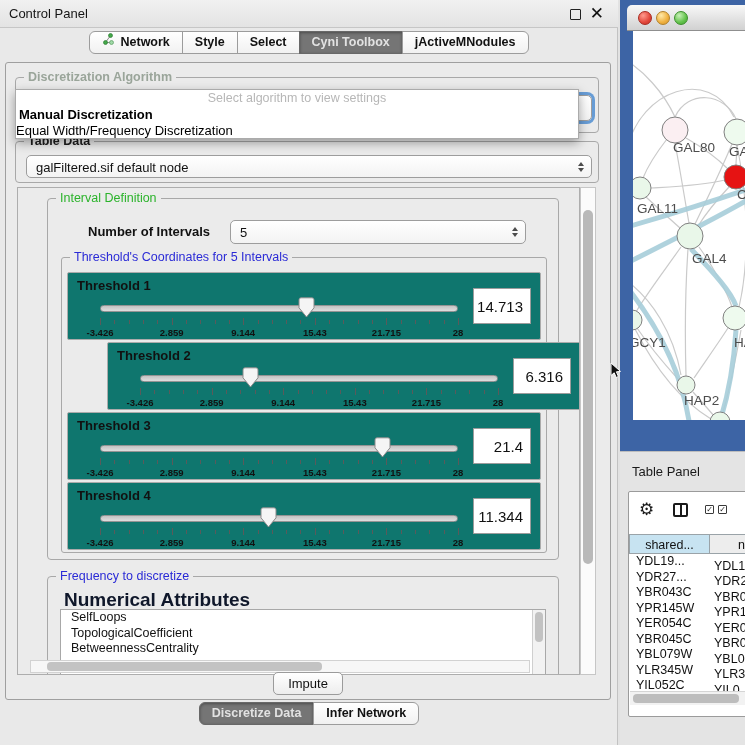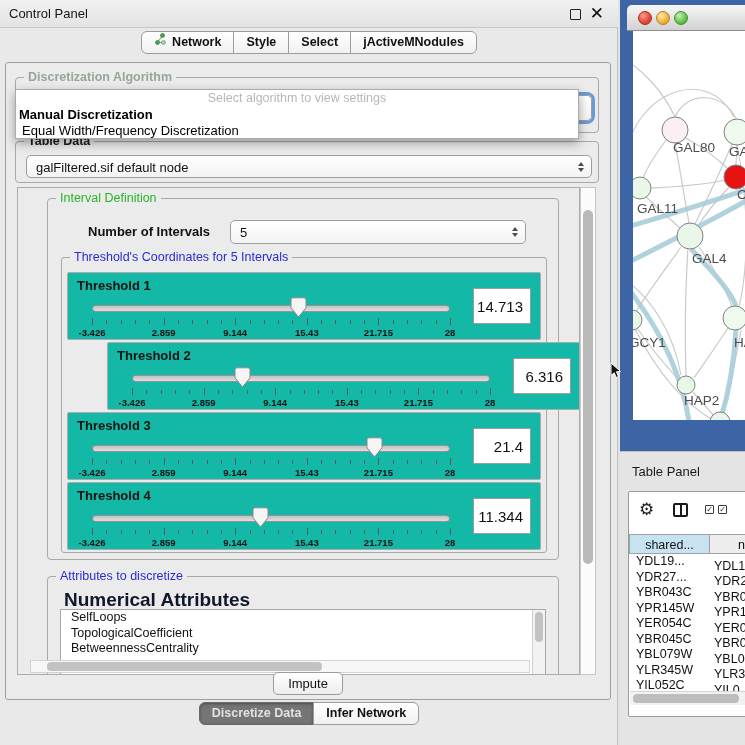--- a/index.html
+++ b/index.html
@@ -34,36 +34,36 @@
   .combo .cv{position:absolute;left:9px;top:50%;transform:translateY(-50%);font-size:13px;color:#111;white-space:nowrap;}
   .stepper{position:absolute;right:7px;top:50%;transform:translateY(-50%);display:flex;flex-direction:column;gap:2px;}
   .arr-up{width:0;height:0;border-left:3.5px solid transparent;border-right:3.5px solid transparent;border-bottom:4.5px solid #4c4c4c;}
   .arr-dn{width:0;height:0;border-left:3.5px solid transparent;border-right:3.5px solid transparent;border-top:4.5px solid #4c4c4c;}
   .focus-ring{box-shadow:0 0 0 3px rgba(96,152,212,.95);}
 
   
   #algo-popup{position:absolute;left:9px;top:26px;width:564px;height:50px;background:#ffffff;border:1px solid #ababab;box-shadow:0 4px 10px rgba(0,0,0,.35);z-index:20;box-sizing:border-box;}
   #algo-popup .hint{height:16px;text-align:center;color:#b7b7b7;font-size:12.5px;padding-top:1px;}
   #algo-popup .opt1{height:16px;font-weight:bold;font-size:13px;color:#000;padding-left:3px;}
-  #algo-popup .opt2{height:16px;font-size:13px;color:#000;padding-left:6px;}
+  #algo-popup .opt2{height:16px;font-size:13px;color:#000;padding-left:0;}
 
   
   #viewport{position:absolute;left:11px;top:124px;width:561px;height:486px;background:#ebebeb;border:1px solid #adadad;overflow:hidden;box-sizing:content-box;}
   #vscroll{position:absolute;left:574px;top:124px;width:16px;height:488px;background:#fbfbfb;border:1px solid #c6c6c6;box-sizing:border-box;}
   #vscroll .thumb{position:absolute;left:2px;top:22px;width:10px;height:354px;background:#b9b9b9;border-radius:5px;}
 
   
   #interval-group{left:29px;top:10px;width:512px;height:362px;}
   #num-int-label{position:absolute;left:40px;top:25px;font-size:13px;font-weight:bold;color:#111;}
   #num-int-combo{left:182px;top:21px;width:296px;height:24px;}
   #thr-group{position:absolute;left:13px;top:58px;width:486px;height:296px;border:1px solid #a8a8a8;border-radius:3px;box-sizing:border-box;}
 
-  .th-panel{position:absolute;left:5px;width:474px;height:68px;border:1px solid #ababab;border-radius:2px;background:#14b8a6;box-sizing:border-box;}
+  .th-panel{position:absolute;left:5px;width:474px;height:68px;border:1px solid #ababab;border-radius:2px;background:#0f766e;box-sizing:border-box;}
   .th-label{position:absolute;left:9px;top:5px;font-size:13px;font-weight:bold;color:#111;}
-  .slider{position:absolute;left:24px;top:24px;width:358px;height:42px;}
+  .slider{position:absolute;left:32px;top:24px;width:358px;height:42px;}
   .track{position:absolute;left:0;top:8px;width:358px;height:7px;border-radius:4px;background:linear-gradient(#c3c3c3,#dedede);border:1px solid #949494;box-sizing:border-box;}
   .handle{position:absolute;top:0;width:17px;height:21px;}
   .ticks{position:absolute;left:0;top:21px;width:358px;height:8px;}
   .ticks i{position:absolute;width:1px;background:#5a5a5a;display:block;}
   .tick-labels{position:absolute;left:0;top:30px;width:358px;height:12px;}
   .tick-labels b{position:absolute;transform:translateX(-50%);font-size:9.5px;font-weight:bold;color:#111;white-space:nowrap;}
   .th-value{position:absolute;right:9px;top:15px;width:58px;height:36px;background:#fff;border:1px solid #9c9c9c;font-size:15px;color:#111;text-align:right;line-height:36px;padding-right:7px;box-sizing:border-box;}
 
   
   #attr-group{left:29px;top:388px;width:512px;height:118px;}
@@ -131,20 +131,23 @@
               <circle cx="3.5" cy="9.5" r="2" fill="#43a84a" stroke="#2e7d33" stroke-width="0.7"></circle>
               <circle cx="9.5" cy="9.5" r="2" fill="#9fd8a6" stroke="#5a9e62" stroke-width="0.7"></circle>
             </svg></span>
           <span>Network</span>
         </div>
         <div class="tab">
           <span>Style</span>
         </div>
         <div class="tab">
           <span>Select</span>
+        </div>
+        <div class="tab active">
+          <span>Cyni Toolbox</span>
         </div>
         <div class="tab">
           <span>jActiveMNodules</span>
         </div>
       </div>
 
     <div id="content">
 
       <div class="group" style="left:9px;top:14px;width:584px;height:56px;">
         <span class="gtitle gt-faded">Discretization Algorithm</span>
@@ -376,21 +379,21 @@
                       </svg>
       </div>
     </div>
     <div class="th-value">11.344</div>
   </div>
 </div>
           </div>
         </div>
 
         <div id="attr-group" class="group">
-          <span class="gtitle gt-blue">Attributes to discretize</span>
+          <span class="gtitle gt-blue">Frequency to discretize</span>
           <span id="attr-heading">Numerical Attributes</span>
           <div id="attr-list">
             <div id="attr-items">
                 <div class="attr-item">SelfLoops</div>
                 <div class="attr-item">TopologicalCoefficient</div>
                 <div class="attr-item">BetweennessCentrality</div>
               </div>
             <div id="attr-vscroll">
                 <div class="thumb"></div>
               </div>

